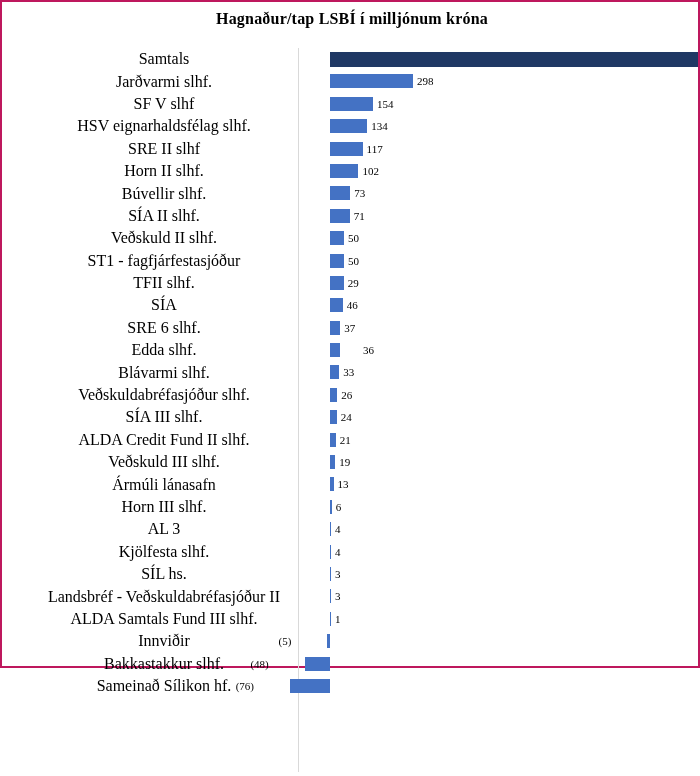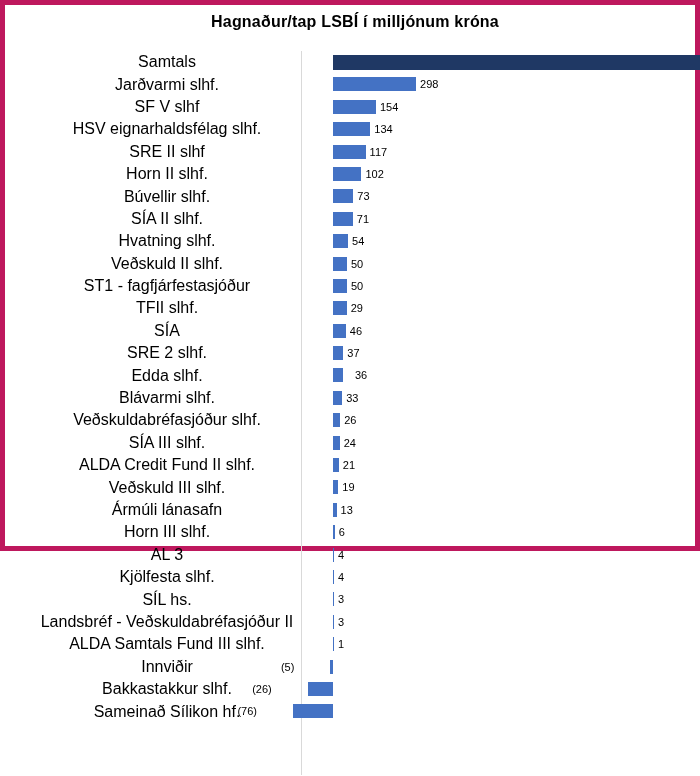--- a/index.html
+++ b/index.html
@@ -10,23 +10,24 @@
   body {
     width: 700px;
     height: 776px;
     font-family: "Liberation Sans", sans-serif;
     color: #000000;
     overflow: hidden;
   }
   #chart-root {
     position: relative;
     width: 700px;
-    height: 551px;
+    height: 668px;
     box-sizing: border-box;
-    border: 5px solid #be185d;
+    border: 2px solid #be185d;
+    font-family: Liberation Serif, serif;
   }
   #chart-title {
     position: absolute;
     top: 8px;
     left: 0;
     width: 700px;
     text-align: center;
     font-size: 16px;
     font-weight: bold;
     letter-spacing: 0.2px;
@@ -155,27 +156,20 @@
         </div>
       </div>
       <div class="row">
         <div class="cat-label">SÍA II slhf.</div>
         <div class="bar-area">
           <div class="bar" style="left: 28px; width: 19.779px;"></div>
           <div class="val pos" style="left: 47.779px;">71</div>
         </div>
       </div>
       <div class="row">
-        <div class="cat-label">Hvatning slhf.</div>
-        <div class="bar-area">
-          <div class="bar" style="left: 28px; width: 15.0431px;"></div>
-          <div class="val pos" style="left: 43.0431px;">54</div>
-        </div>
-      </div>
-      <div class="row">
         <div class="cat-label">Veðskuld II slhf.</div>
         <div class="bar-area">
           <div class="bar" style="left: 28px; width: 13.9288px;"></div>
           <div class="val pos" style="left: 41.9288px;">50</div>
         </div>
       </div>
       <div class="row">
         <div class="cat-label">ST1 - fagfjárfestasjóður</div>
         <div class="bar-area">
           <div class="bar" style="left: 28px; width: 13.9288px;"></div>
@@ -190,31 +184,31 @@
         </div>
       </div>
       <div class="row">
         <div class="cat-label">SÍA</div>
         <div class="bar-area">
           <div class="bar" style="left: 28px; width: 12.8145px;"></div>
           <div class="val pos" style="left: 40.8145px;">46</div>
         </div>
       </div>
       <div class="row">
-        <div class="cat-label">SRE 2 slhf.</div>
+        <div class="cat-label">SRE 6 slhf.</div>
         <div class="bar-area">
           <div class="bar" style="left: 28px; width: 10.3073px;"></div>
           <div class="val pos" style="left: 38.3073px;">37</div>
         </div>
       </div>
       <div class="row">
         <div class="cat-label">Edda slhf.</div>
         <div class="bar-area">
           <div class="bar" style="left: 28px; width: 10.0288px;"></div>
-          <div class="val pos" style="left: 34px; padding-left: 16px;">36</div>
+          <div class="val pos" style="left: 45px; padding-left: 16px;">36</div>
         </div>
       </div>
       <div class="row">
         <div class="cat-label">Blávarmi slhf.</div>
         <div class="bar-area">
           <div class="bar" style="left: 28px; width: 9.19304px;"></div>
           <div class="val pos" style="left: 37.193px;">33</div>
         </div>
       </div>
       <div class="row">
@@ -298,21 +292,21 @@
         <div class="cat-label">Innviðir</div>
         <div class="bar-area">
           <div class="bar neg" style="left: 25.3684px; width: 2.63158px;"></div>
           <div class="val neg" style="right: 404.632px;">(5)</div>
         </div>
       </div>
       <div class="row">
         <div class="cat-label">Bakkastakkur slhf.</div>
         <div class="bar-area">
           <div class="bar neg" style="left: 2.73684px; width: 25.2632px;"></div>
-          <div class="val neg" style="right: 427.263px;">(26)</div>
+          <div class="val neg" style="right: 427.263px;">(48)</div>
         </div>
       </div>
       <div class="row">
         <div class="cat-label">Sameinað Sílikon hf.</div>
         <div class="bar-area">
           <div class="bar neg" style="left: -12px; width: 40px;"></div>
           <div class="val neg" style="right: 442px;">(76)</div>
         </div>
       </div>
     </div>

